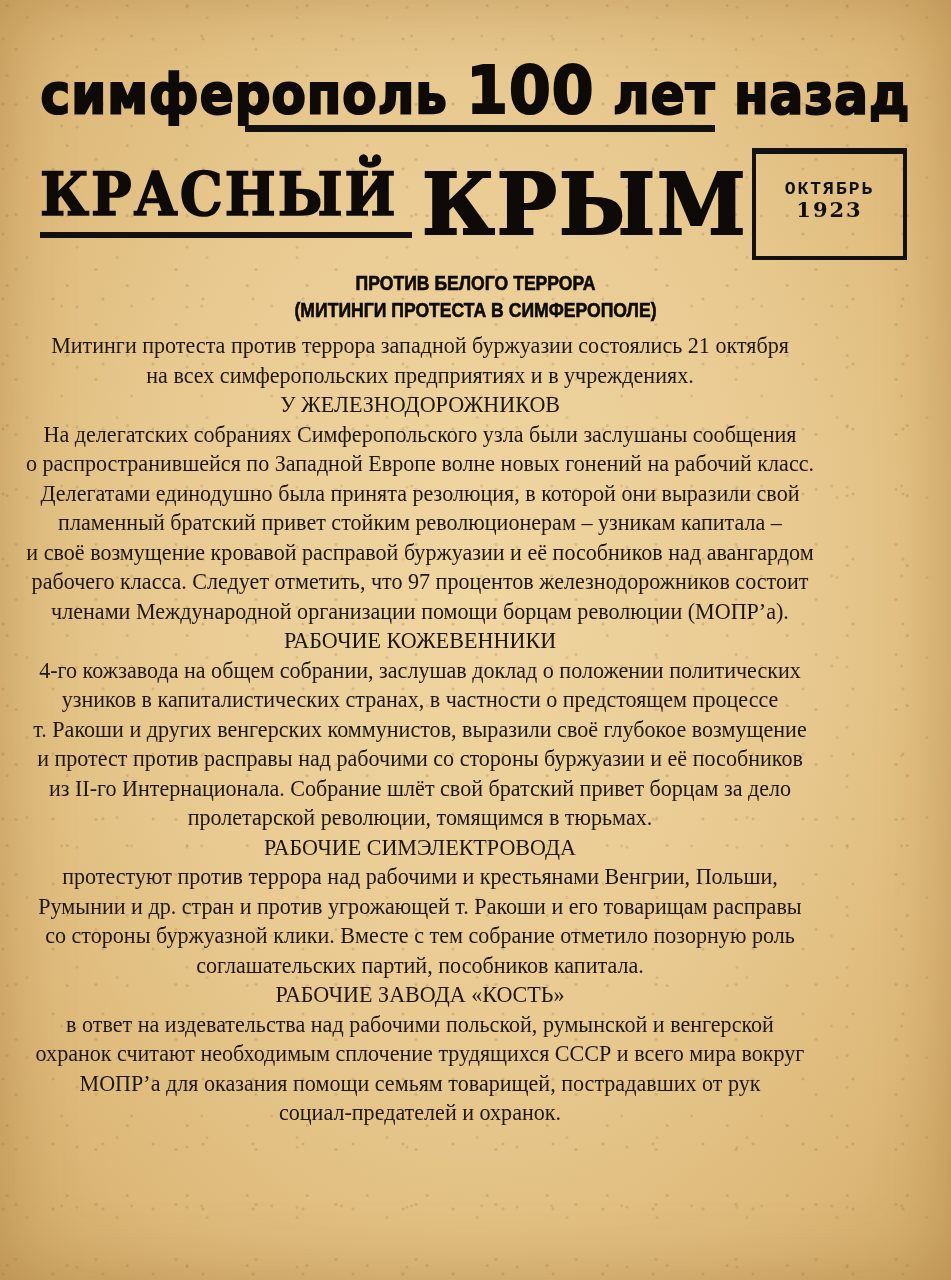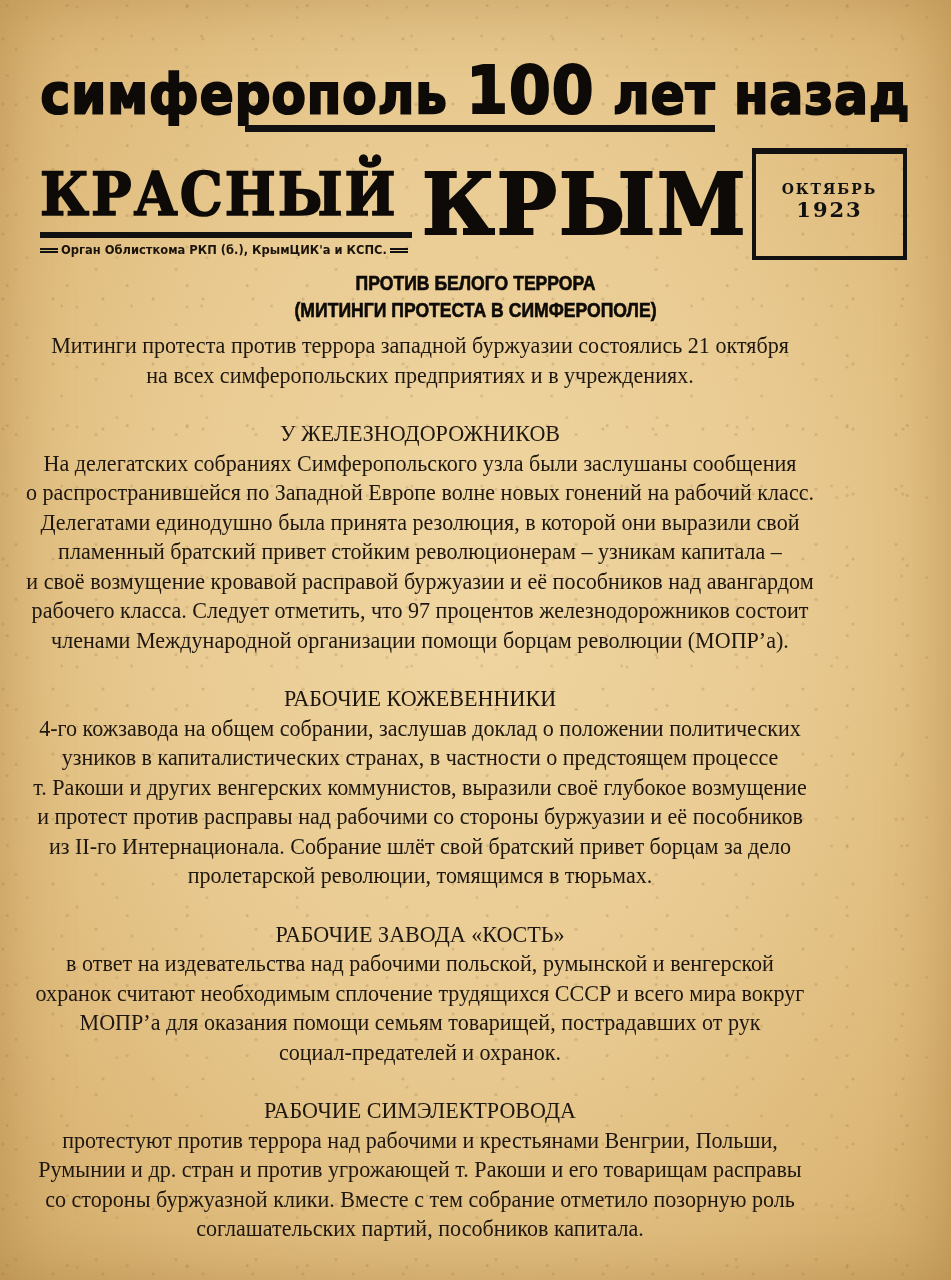--- a/index.html
+++ b/index.html
@@ -131,24 +131,25 @@
       box-sizing: border-box;
       display: flex;
       flex-direction: column;
       align-items: center;
       justify-content: center;
       font-family: "DejaVu Serif", serif;
       font-weight: bold;
       color: #111;
     }
     .date-box .month {
-      font-size: 14px;
+      font-size: 18px;
       letter-spacing: 2px;
       line-height: 20px;
       margin-top: -10px;
+      font-family: Liberation Mono, monospace;
     }
     .date-box .year {
       font-size: 21px;
       letter-spacing: 2px;
       line-height: 22px;
     }
 
     
     .headline {
       position: absolute;
@@ -179,21 +180,20 @@
     }
     .article p {
       margin: 0;
       transform: scaleX(0.96);
     }
     .article .line {
       display: block;
       white-space: nowrap;
     }
     .section {
-      margin-top: 29px;
     }
     .section-title {
       display: block;
       white-space: nowrap;
     }
   </style>
 </head>
 <body>
 
 <div class="speckle"></div>
@@ -202,25 +202,20 @@
 <div class="top-title">
   <span>симферополь</span>
   <span class="num">100</span>
   <span>лет назад</span>
 </div>
 <div class="title-rule"></div>
 
 <div class="masthead-left">
   <div class="masthead-word">КРАСНЫЙ</div>
   <div class="masthead-rule"></div>
-  <div class="masthead-sub">
-    <span class="dash"></span>
-    <span>Орган Облисткома РКП (б.), КрымЦИК'а и КСПС.</span>
-    <span class="dash"></span>
-  </div>
 </div>
 
 <div class="masthead-right">КРЫМ</div>
 
 <div class="date-box">
   <div class="month">ОКТЯБРЬ</div>
   <div class="year">1923</div>
 </div>
 
 <div class="headline">
@@ -254,30 +249,30 @@
       <span class="line">узников в капиталистических странах, в частности о предстоящем процессе</span>
       <span class="line">т. Ракоши и других венгерских коммунистов, выразили своё глубокое возмущение</span>
       <span class="line">и протест против расправы над рабочими со стороны буржуазии и её пособников</span>
       <span class="line">из II-го Интернационала. Собрание шлёт свой братский привет борцам за дело</span>
       <span class="line">пролетарской революции, томящимся в тюрьмах.</span>
     </p>
   </div>
 
   <div class="section">
     <p>
+      <span class="section-title">РАБОЧИЕ СИМЭЛЕКТРОВОДА</span>
+      <span class="line">протестуют против террора над рабочими и крестьянами Венгрии, Польши,</span>
+      <span class="line">Румынии и др. стран и против угрожающей т. Ракоши и его товарищам расправы</span>
+      <span class="line">со стороны буржуазной клики. Вместе с тем собрание отметило позорную роль</span>
+      <span class="line">соглашательских партий, пособников капитала.</span>
+    </p>
+  </div>
+
+  <div class="section">
+    <p>
       <span class="section-title">РАБОЧИЕ ЗАВОДА «КОСТЬ»</span>
       <span class="line">в ответ на издевательства над рабочими польской, румынской и венгерской</span>
       <span class="line">охранок считают необходимым сплочение трудящихся СССР и всего мира вокруг</span>
       <span class="line">МОПР’а для оказания помощи семьям товарищей, пострадавших от рук</span>
       <span class="line">социал-предателей и охранок.</span>
     </p>
   </div>
-
-  <div class="section">
-    <p>
-      <span class="section-title">РАБОЧИЕ СИМЭЛЕКТРОВОДА</span>
-      <span class="line">протестуют против террора над рабочими и крестьянами Венгрии, Польши,</span>
-      <span class="line">Румынии и др. стран и против угрожающей т. Ракоши и его товарищам расправы</span>
-      <span class="line">со стороны буржуазной клики. Вместе с тем собрание отметило позорную роль</span>
-      <span class="line">соглашательских партий, пособников капитала.</span>
-    </p>
-  </div>
 </div>
 
 </body></html>

